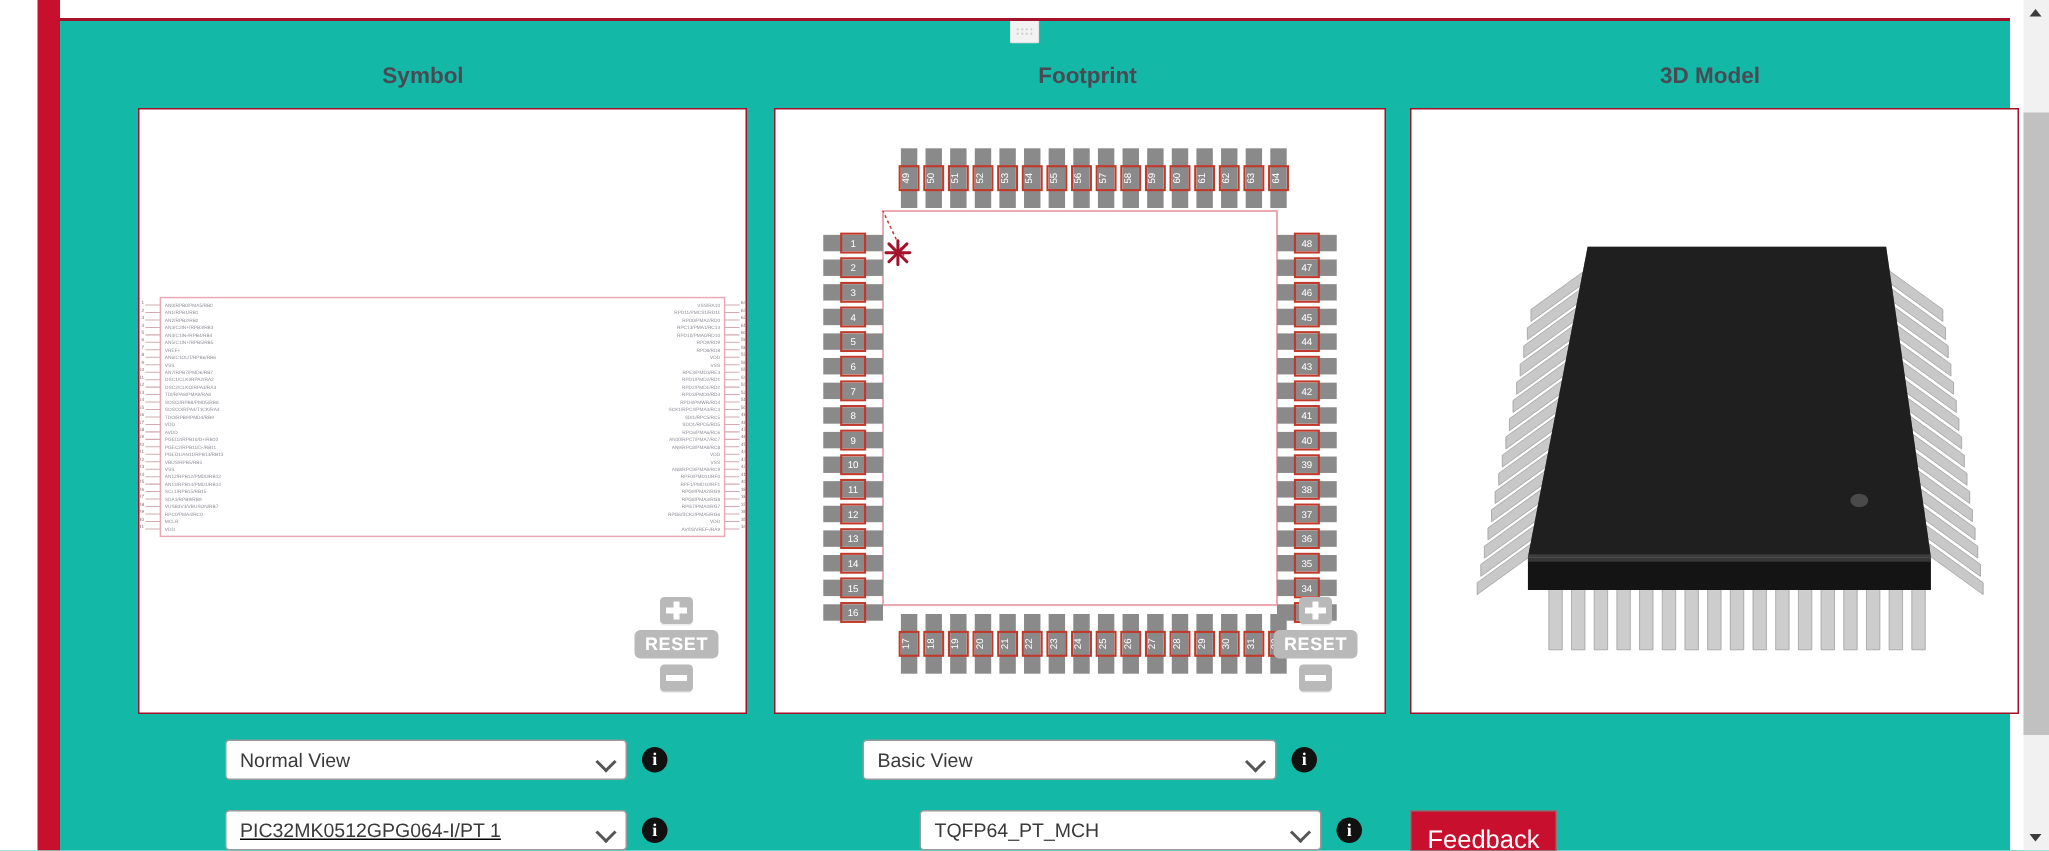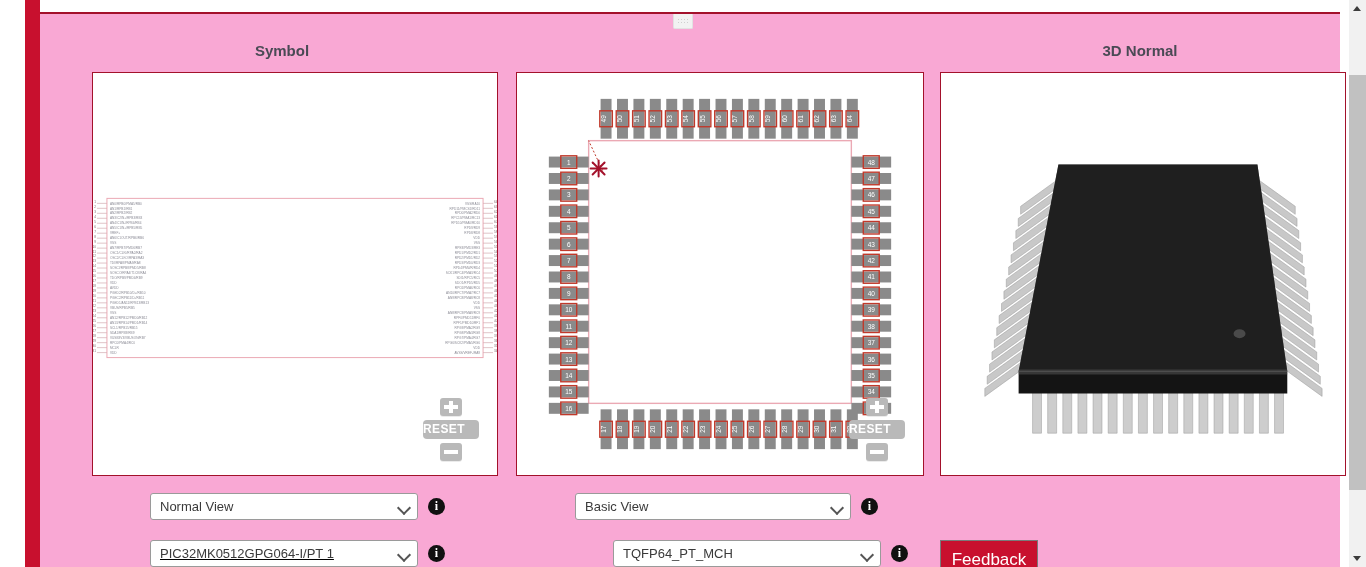--- a/index.html
+++ b/index.html
@@ -9,21 +9,21 @@
     font-family:"Liberation Sans", sans-serif;
     position:relative;
   }
   
   #left-white{position:absolute;left:0;top:0;width:25px;height:567px;background:#ffffff;}
   #left-red{position:absolute;left:25px;top:0;width:15px;height:567px;background:#c8102e;}
 
   
   #stage{
     position:absolute;left:40px;top:12px;width:1300px;height:555px;
-    background:#f9a8d4;border-top:2px solid #a3112b;
+    background:#14b8a6;border-top:2px solid #a3112b;
     box-sizing:border-box;
   }
   
   #handle{
     position:absolute;left:633px;top:0px;width:18px;height:14px;
     background:#f2f2f2;border:1px solid #e2e2e2;border-top:none;
     border-radius:0 0 2px 2px;
   }
   #handle .grip{
     position:absolute;left:3px;top:4px;width:12px;height:6px;
@@ -56,21 +56,21 @@
     position:relative;box-shadow:0 1px 0 rgba(0,0,0,.08);
   }
   .zbtn.plus::before,.zbtn.plus::after,.zbtn.minus::before{
     content:"";position:absolute;background:#ffffff;
   }
   .zbtn.plus::before{left:9px;top:3px;width:4px;height:12px;}
   .zbtn.plus::after{left:4px;top:7px;width:14px;height:4px;}
   .zbtn.minus::before{left:4px;top:7px;width:14px;height:4px;}
   .zreset{
     width:56px;height:19px;margin:4px auto;background:#b9b9b9;border-radius:4px;
-    color:#ffffff;font-size:12px;font-weight:bold;line-height:19px;
+    color:#ffffff;font-size:12px;font-weight:bold;text-align:center;line-height:19px;
     letter-spacing:.4px;
   }
 
   
   #symbol-art{position:absolute;left:0;top:0;width:100%;height:100%;}
 
   
   #footprint-art{position:absolute;left:0;top:0;width:100%;height:100%;}
 
   
@@ -131,21 +131,22 @@
 <div id="left-white"></div>
 <div id="left-red"></div>
 
 <div id="stage">
 
   <div id="handle">
     <div class="grip"></div>
   </div>
 
   <div class="panel-title" id="title-symbol">Symbol</div>
-  <div class="panel-title" id="title-3d">3D Normal</div>
+  <div class="panel-title" id="title-footprint">Footprint</div>
+  <div class="panel-title" id="title-3d">3D Model</div>
 
   <div class="viewer" id="viewer-symbol">
     <svg id="symbol-art" viewBox="0 0 406 404" preserveAspectRatio="xMidYMid meet">
       <rect x="14" y="126" width="378" height="160" fill="#ffffff" stroke="#eba9b4" stroke-width="1"></rect>
       <g id="sym-left-group">
           <line x1="4" y1="131" x2="14" y2="131" stroke="#d2aab0" stroke-width="0.7"></line>
           <text x="3" y="130.4" font-size="3.1" text-anchor="end" fill="#7e6a6e" font-family="&quot;Liberation Sans&quot;, sans-serif">1</text>
           <text x="17" y="132.2" font-size="3.2" fill="#8c8c96" font-family="&quot;Liberation Sans&quot;, sans-serif">AN0/RPB0/PMA5/RB0</text>
           <line x1="4" y1="136" x2="14" y2="136" stroke="#d2aab0" stroke-width="0.7"></line>
           <text x="3" y="135.4" font-size="3.1" text-anchor="end" fill="#7e6a6e" font-family="&quot;Liberation Sans&quot;, sans-serif">2</text>

